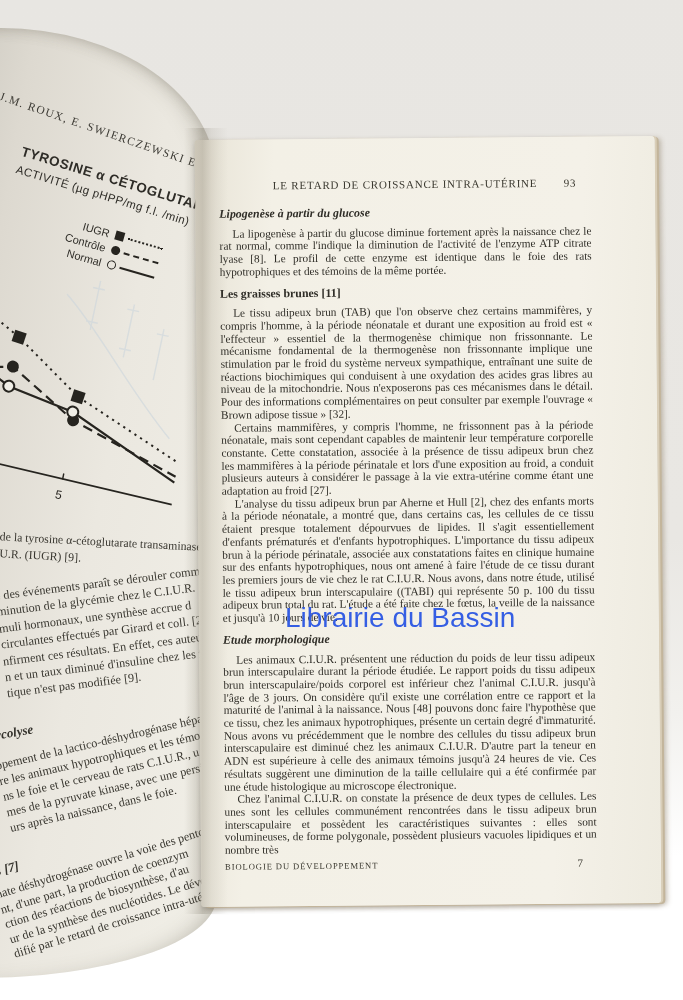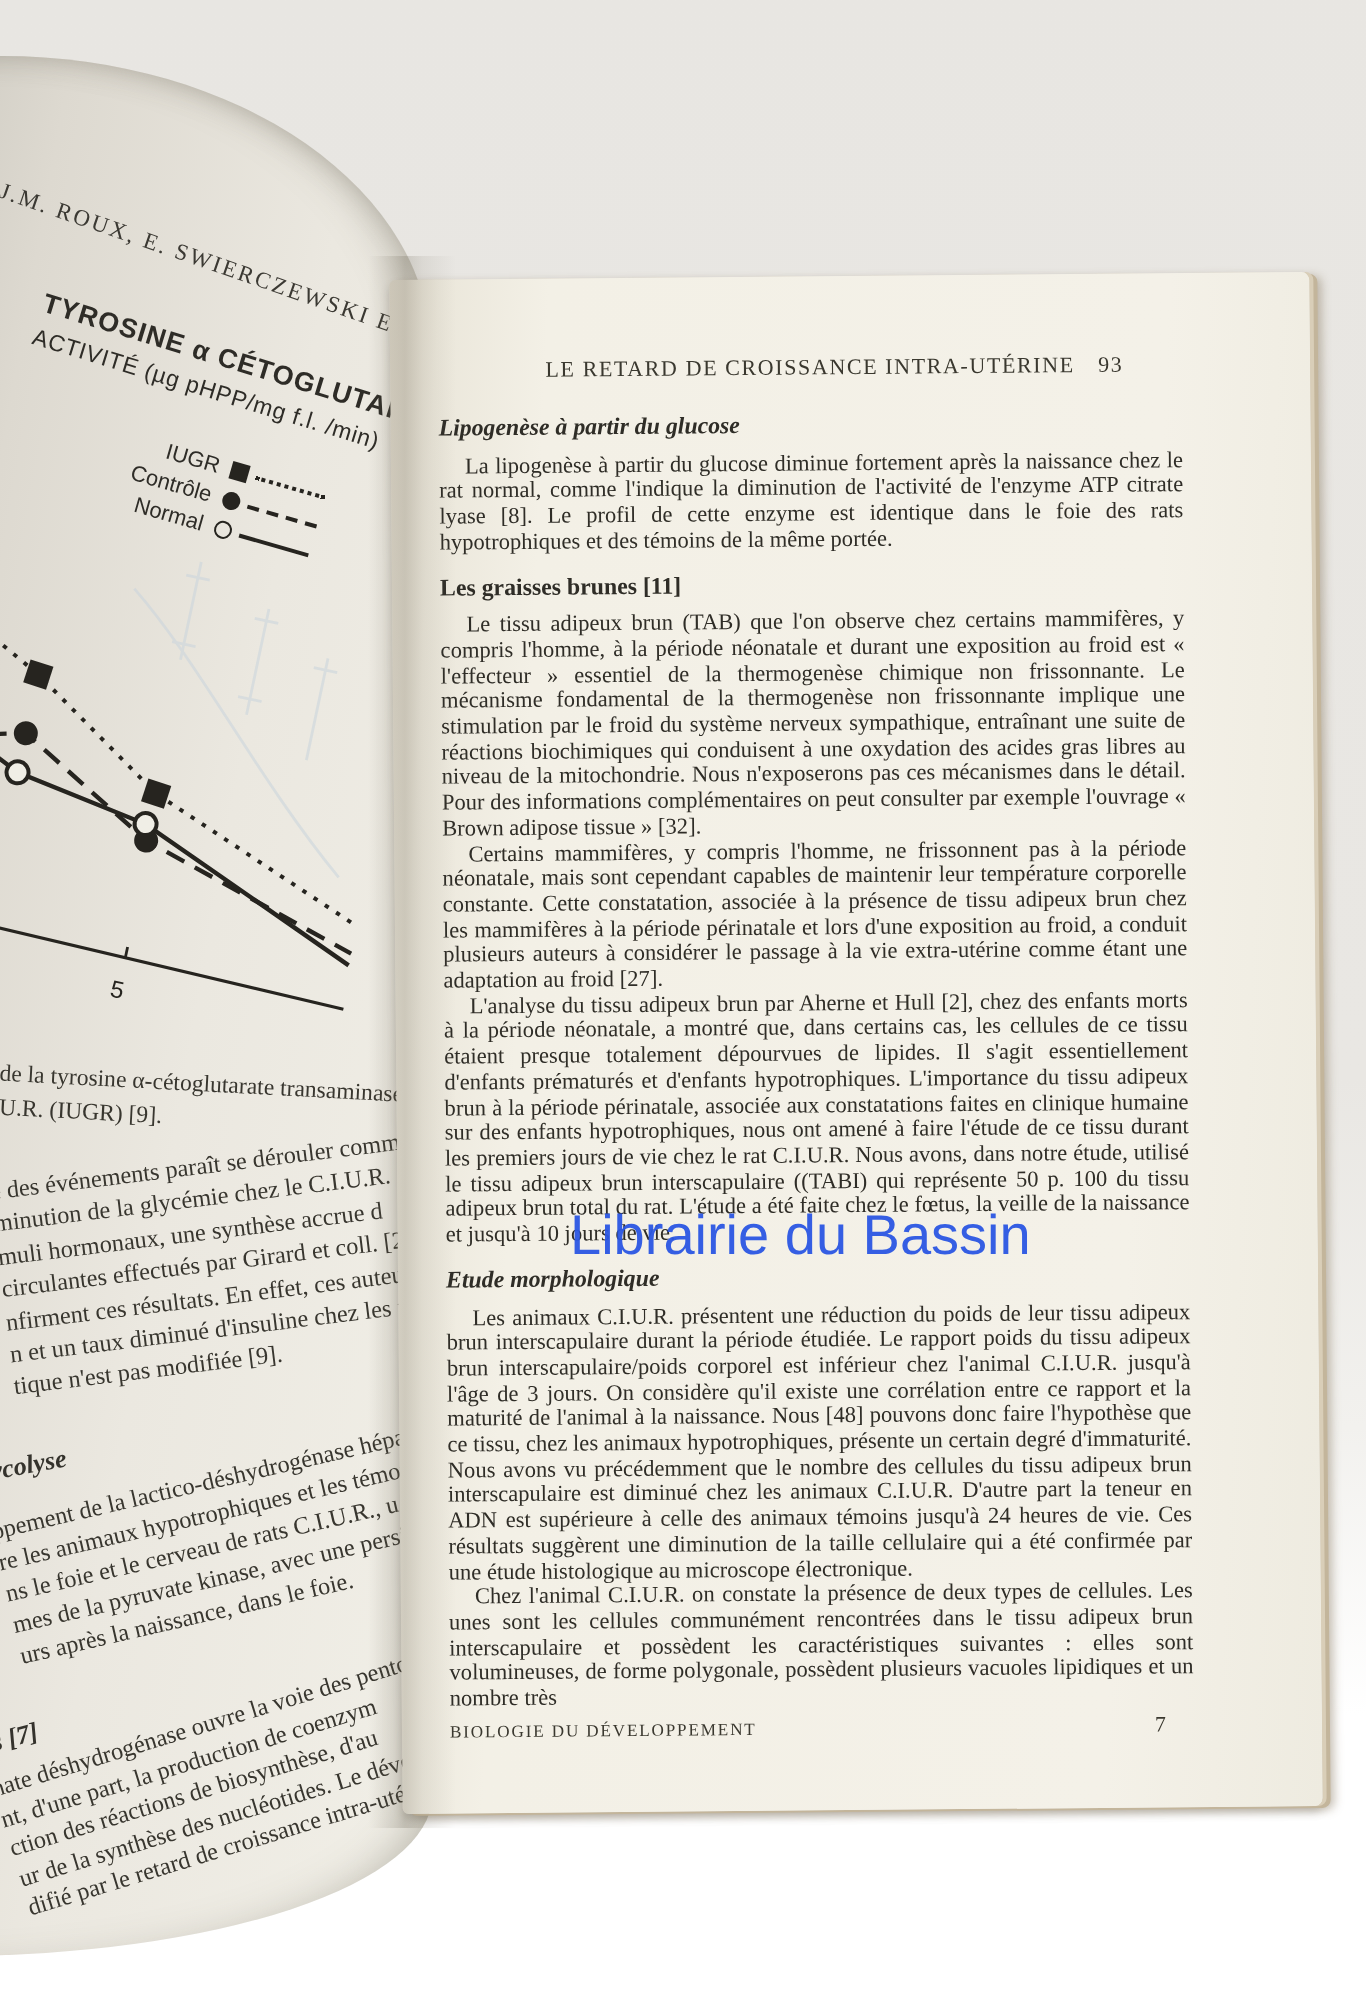--- a/index.html
+++ b/index.html
@@ -61,21 +61,21 @@
       2px 0 0 0 #d9ceb8,
       4px 1px 0 0 #c3b59b,
       6px 2px 5px 0 rgba(135,120,95,.45),
       0 3px 4px rgba(110,104,88,.30);
     overflow:hidden;
   }
   .rp-inner{position:absolute;left:24px;top:40px;width:372px;}
   .rp-header{display:flex;align-items:baseline;font-size:11px;letter-spacing:.8px;color:#3a382f;margin-bottom:16px;}
   .rp-header .hspacer{width:42px;flex:none;}
   .rp-header .htitle{flex:1;text-align:center;}
-  .rp-header .hpage{width:42px;flex:none;text-align:left;}
+  .rp-header .hpage{width:42px;flex:none;text-align:center;}
   .rp-block{font-size:11.3px;line-height:12.7px;text-align:justify;color:#2f2d27;}
   .rp-block.p{text-indent:13px;}
   .rp-block.h-i{font-weight:bold;font-style:italic;font-size:11.9px;margin:9px 0 7px 0;text-align:left;}
   .rp-block.h-b{font-weight:bold;font-size:11.9px;margin:9px 0 7px 0;text-align:left;}
   .rp-footer{display:flex;justify-content:space-between;align-items:baseline;margin-top:3px;color:#3a382f;}
   .rp-footer .fl{font-size:8.6px;letter-spacing:.9px;}
   .rp-footer .fr{font-size:11px;padding-right:14px;}
 
   
   .gutter{position:absolute;left:184px;top:128px;width:44px;height:786px;z-index:8;pointer-events:none;

